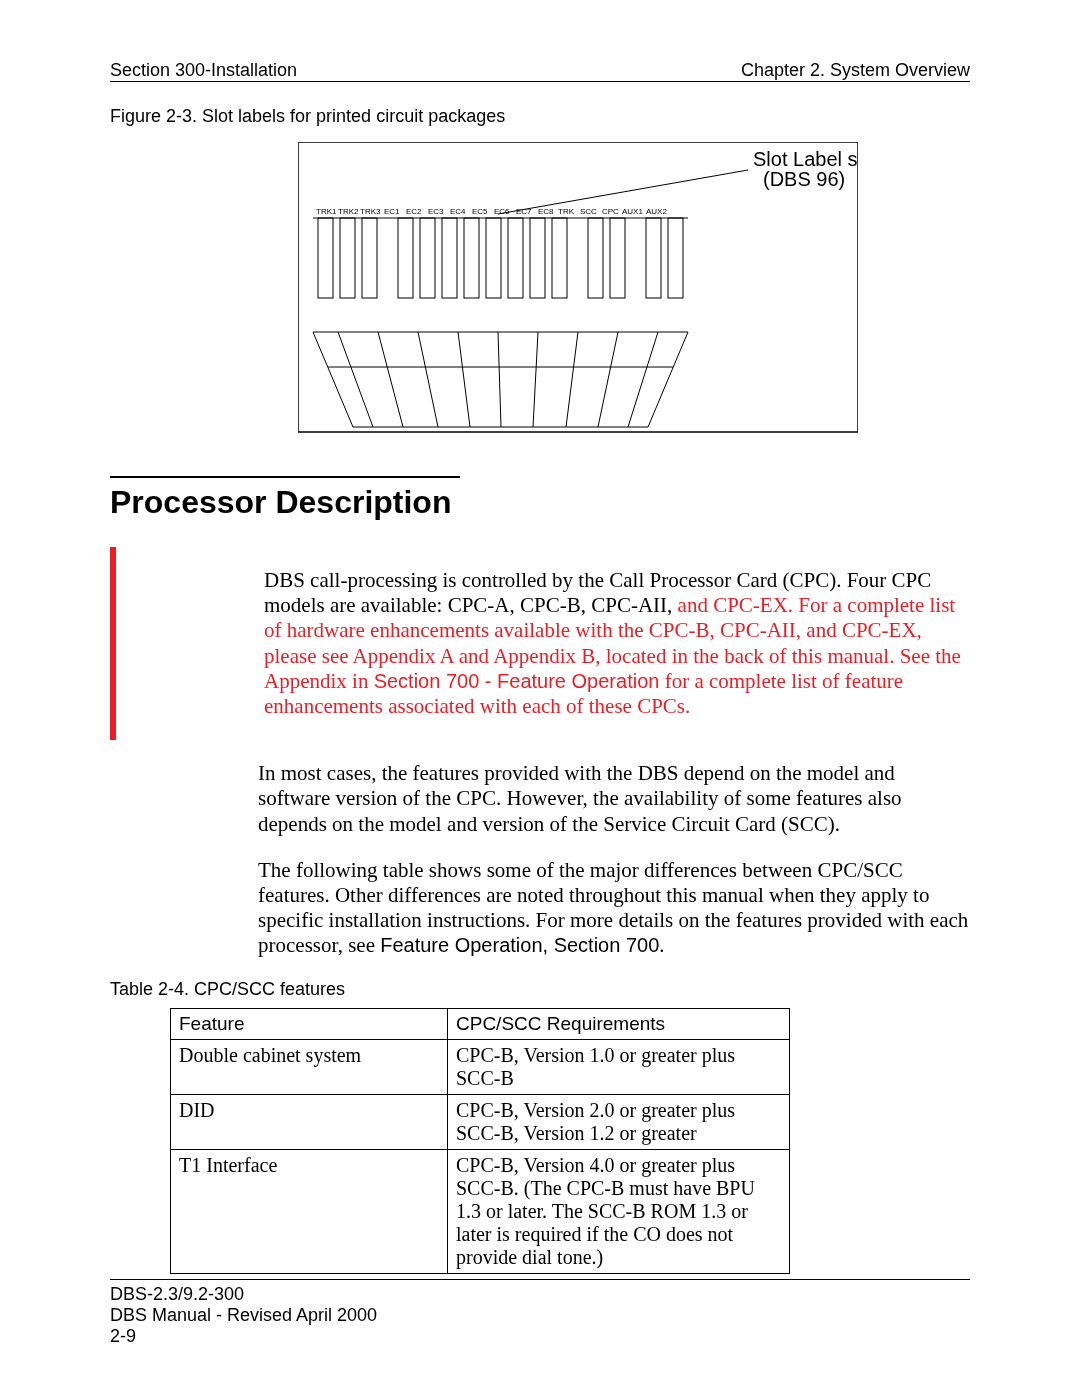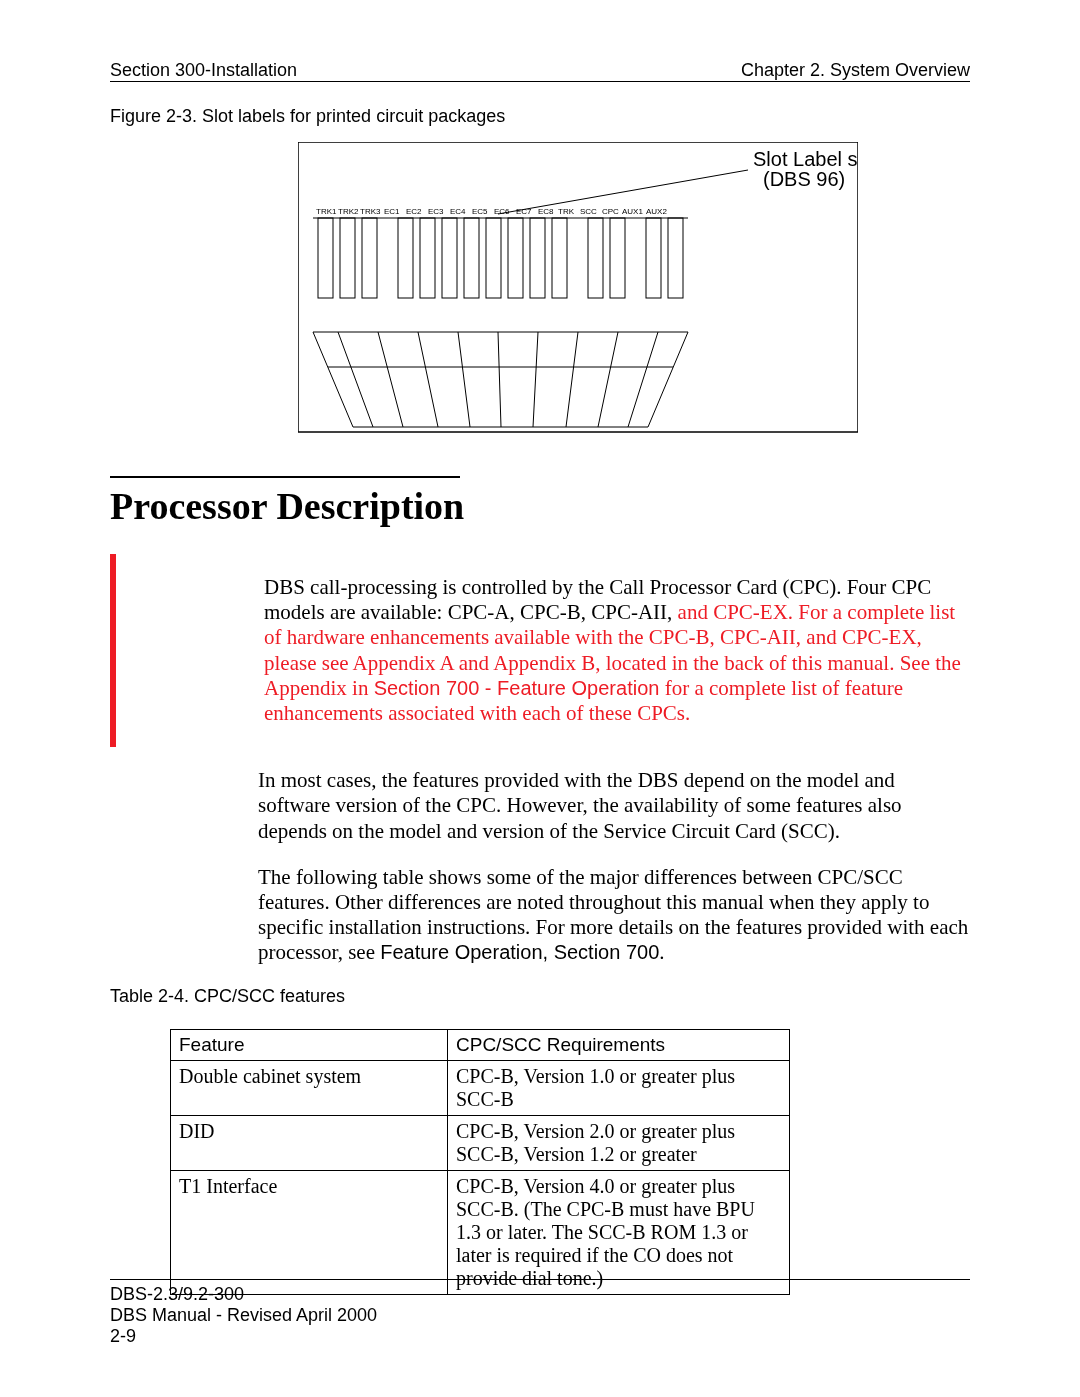--- a/index.html
+++ b/index.html
@@ -32,22 +32,22 @@
   .diagram {
     margin: 0 auto 30px auto;
     width: 484px;
   }
   .section-rule {
     border-top: 2.5px solid #000;
     width: 350px;
     margin-bottom: 6px;
   }
   .section-title {
-    font-family: Liberation Serif, serif;
-    font-size: 38px;
+    font-family: Liberation Sans, sans-serif;
+    font-size: 32px;
     font-weight: bold;
     margin-bottom: 26px;
   }
   .change-bar-wrap {
     display: flex;
     gap: 0;
     margin-bottom: 16px;
   }
   .change-bar {
     width: 6px;
@@ -57,21 +57,21 @@
   .body-col {
     margin-left: 148px;
     font-size: 21px;
     line-height: 1.2;
   }
   .red { color: #ee1c25; }
   .sans { font-family: Arial, Helvetica, sans-serif; font-size: 20px; }
   .table-caption {
     font-family: Arial, Helvetica, sans-serif;
     font-size: 18px;
-    margin-bottom: 22px;
+    margin-bottom: 8px;
   }
   table.feat {
     border-collapse: collapse;
     margin-left: 60px;
     width: 620px;
     font-size: 20px;
   }
   table.feat th, table.feat td {
     border: 1px solid #000;
     padding: 4px 8px;

